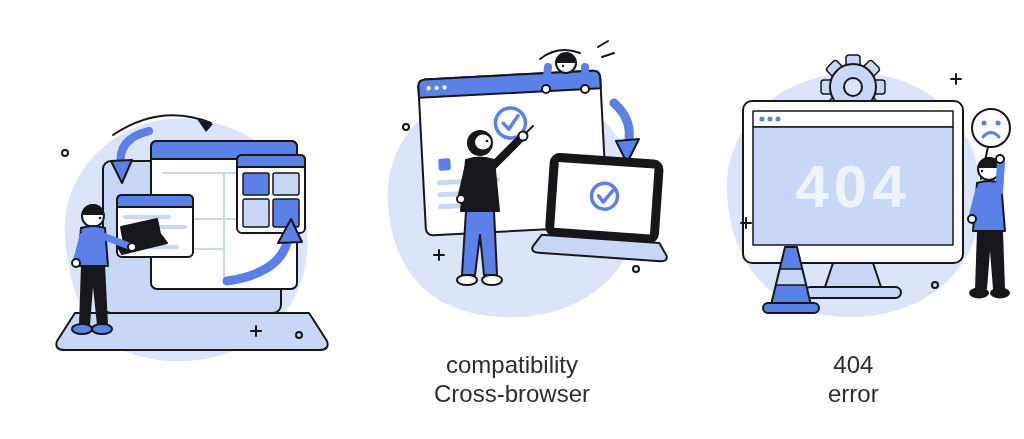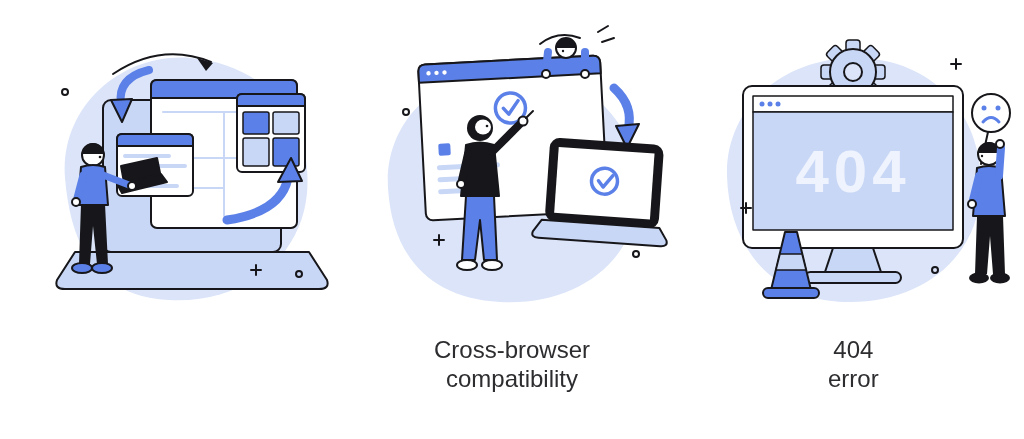--- a/index.html
+++ b/index.html
@@ -2,21 +2,21 @@
 <html style="--bg: #ffffff; --blob: #dbe4f8; --light: #c9d7f6; --accent: #5b80e8; --dark: #17171b; --text: #2d2d30;"><head>
 <meta charset="utf-8">
 <style>
   * { margin:0; padding:0; box-sizing:border-box; }
   html,body { background:#fff; }
   body {
     width:1024px; height:439px; overflow:hidden;
     font-family:"Liberation Sans", sans-serif;
   }
   .page { width:1024px; height:439px; display:flex; background:var(--bg,#fff); }
-  .panel { flex:1; display:flex; flex-direction:column; align-items:center; }
+  .panel { flex:1; display:flex; flex-direction:column; align-items:center;justify-content:center; }
   .art { width:340px; height:310px; margin-top:8px; }
   .art svg { display:block; width:100%; height:100%; }
   .caption {
     height:92px; display:flex; flex-direction:column; justify-content:center;
     align-items:center; text-align:center;
     font-size:24px; line-height:29px; color:var(--text,#2d2d30);
   }
   .caption span { display:block; }
 
   
@@ -164,22 +164,22 @@
         </g>
 
         <g>
           <path class="lnd" stroke-width="2" d="M92 232 h10 M97 227 v10"></path>
           <circle class="lnd fn" stroke-width="2" cx="294" cy="246" r="3"></circle>
           <circle class="lnd fn" stroke-width="2" cx="64" cy="104" r="3"></circle>
         </g>
       </svg>
     </div>
     <div class="caption">
+      <span>compatibility</span>
       <span>Cross-browser</span>
-      <span>compatibility</span>
     </div>
   </div>
 
   <div class="panel">
     <div class="art">
       <svg viewBox="0 0 340 310">
         <path class="fb" d="M44 168 C42 100 100 48 176 50 C252 52 300 108 298 180 C296 250 238 296 162 294 C88 292 46 238 44 168 Z"></path>
 
         <g>
           <rect class="fl ln15" x="163" y="32" width="14" height="16" rx="3" transform="rotate(0 170 64)"></rect>

